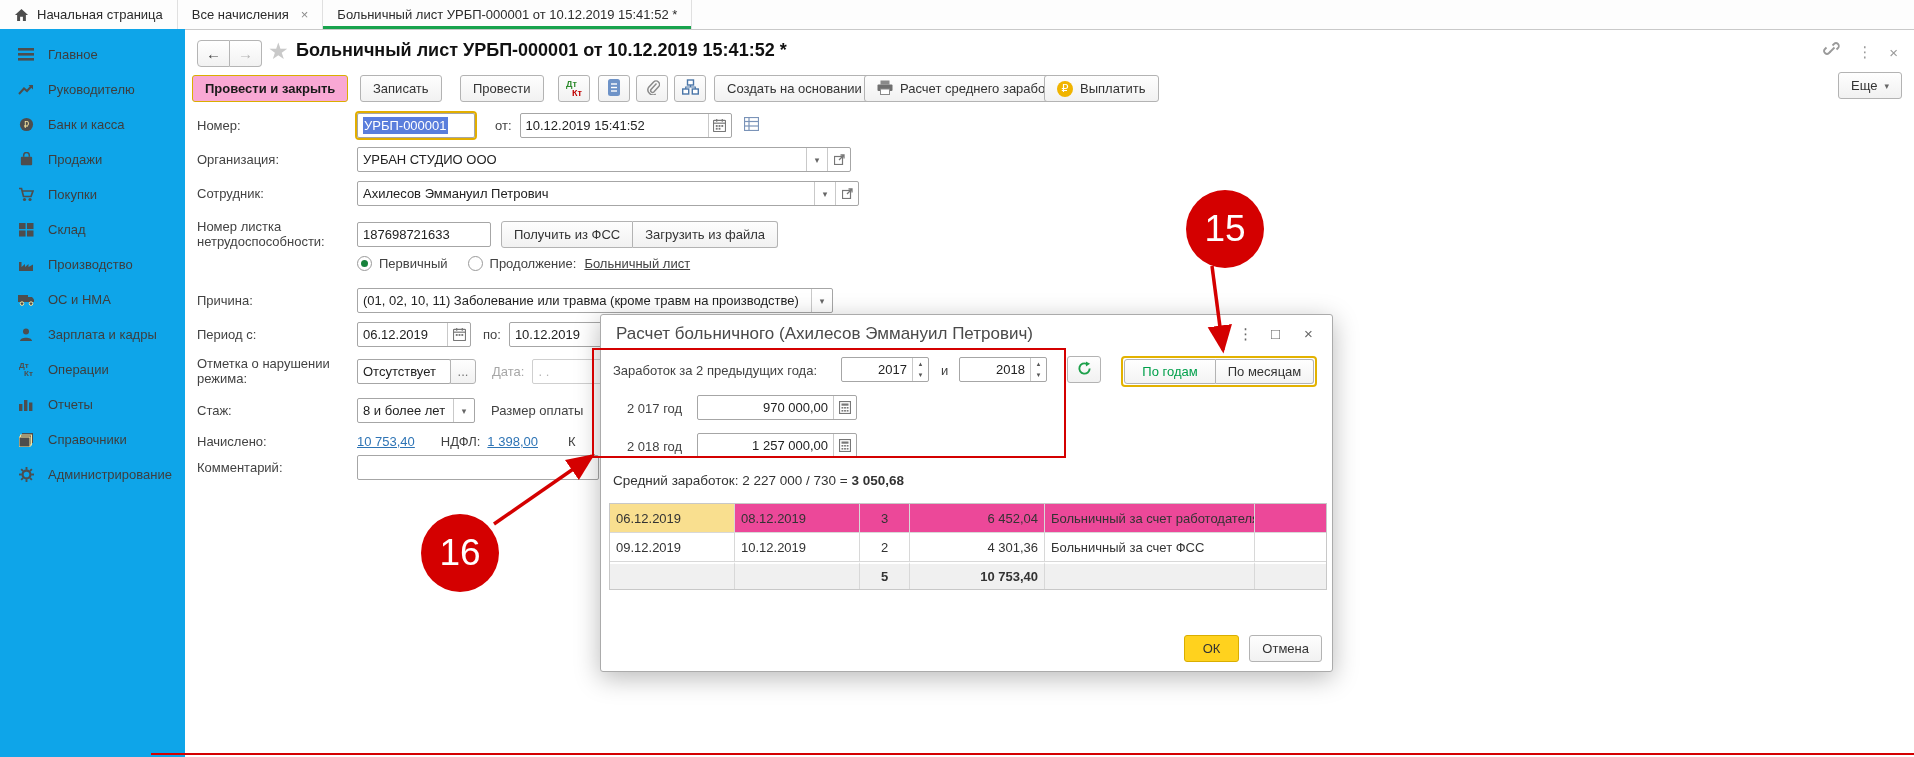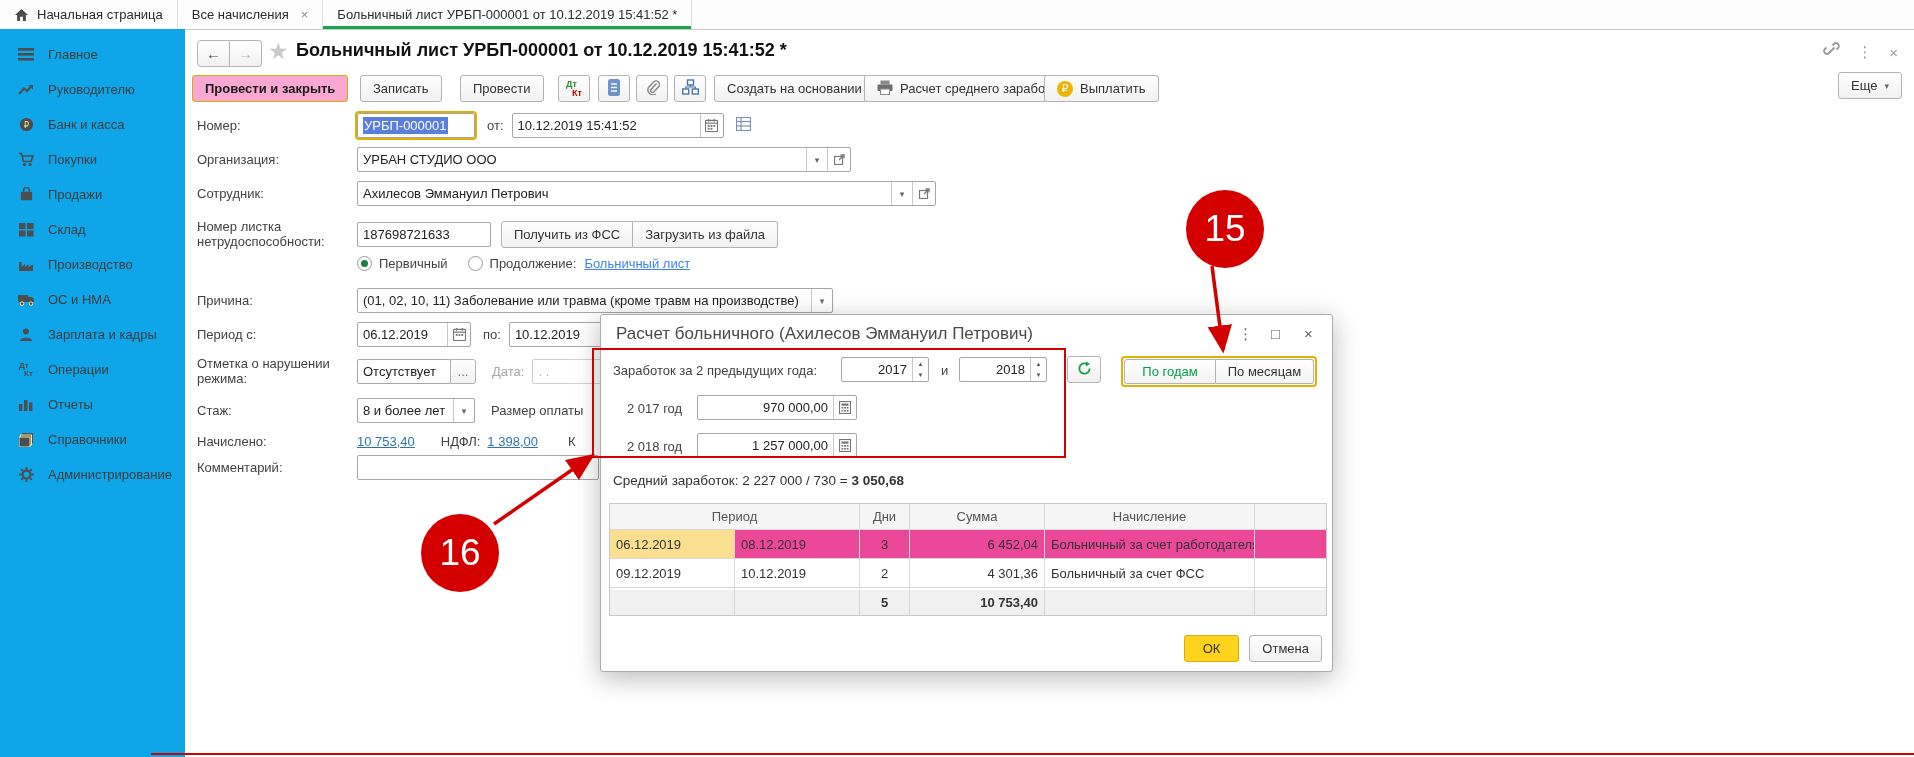--- a/index.html
+++ b/index.html
@@ -50,21 +50,21 @@
   .inp .sel{background:#5a7edc;color:#fff;padding:1px 1px;}
   .combo{padding:0;}
   .combo .txt{flex:1;padding:0 5px;white-space:nowrap;overflow:hidden;}
   .dd{width:20px;align-self:stretch;border-left:1px solid #c9c9c9;display:flex;align-items:center;justify-content:center;color:#666;font-size:9px;}
   .inbtn{width:22px;align-self:stretch;border-left:1px solid #c9c9c9;display:flex;align-items:center;justify-content:center;color:#555;}
   .inp.disabled{border-color:#cfcfcf;color:#b5b5b5;}
   .lbl2{color:#424242;}
   .lbl-dis{color:#a7a7a7;}
   .radio{width:15px;height:15px;border:1px solid #9a9a9a;border-radius:50%;background:#fff;position:relative;box-sizing:border-box;}
   .radio.checked::after{content:"";position:absolute;inset:3px;border-radius:50%;background:#17823b;}
-  .glink{color:#3b82f6;text-decoration:underline;}
+  .glink{color:#404040;text-decoration:underline;}
   .blink{color:#2e74b5;text-decoration:underline;}
   .joined{display:flex;}
   .joined .btn{border-radius:0;}
   .joined .btn:first-child{border-radius:3px 0 0 3px;}
   .joined .btn:last-child{border-radius:0 3px 3px 0;border-left:none;}
   .spin{width:15px;align-self:stretch;border-left:1px solid #c9c9c9;display:flex;flex-direction:column;}
   .spin span{flex:1;display:flex;align-items:center;justify-content:center;font-size:6px;color:#555;}
 
   
   .dialog{position:absolute;left:600px;top:314px;width:733px;height:358px;background:#fff;border:1px solid #ababab;border-radius:3px;box-shadow:0 6px 26px rgba(0,0,0,.28);z-index:20;box-sizing:border-box;}
@@ -149,36 +149,36 @@
       <span class="sicon">
           <svg width="15" height="15" viewBox="0 0 16 16">
             <circle cx="8" cy="8" r="7" fill="#4d4d4d"></circle>
             <text x="8" y="11.5" font-size="9" fill="#f5e49e" text-anchor="middle" font-family="DejaVu Sans">₽</text>
           </svg>
         </span>
       <span>Банк и касса</span>
     </div>
     <div class="snav">
       <span class="sicon">
+          <svg width="15" height="15" viewBox="0 0 16 16">
+            <path d="M5 5 V3.5 A3 3 0 0 1 11 3.5 V5" stroke="#4d4d4d" stroke-width="1.6" fill="none"></path>
+            <rect x="2" y="5" width="12" height="9" rx="1" fill="#4d4d4d"></rect>
+          </svg>
+        </span>
+      <span>Продажи</span>
+    </div>
+    <div class="snav">
+      <span class="sicon">
           <svg width="16" height="15" viewBox="0 0 16 15">
             <path d="M1 1.5 H3.5 L5.5 9.5 H13 L15 4 H4" stroke="#4d4d4d" stroke-width="1.7" fill="none"></path>
             <circle cx="6.5" cy="12.5" r="1.6" fill="#4d4d4d"></circle>
             <circle cx="12" cy="12.5" r="1.6" fill="#4d4d4d"></circle>
           </svg>
         </span>
       <span>Покупки</span>
-    </div>
-    <div class="snav">
-      <span class="sicon">
-          <svg width="15" height="15" viewBox="0 0 16 16">
-            <path d="M5 5 V3.5 A3 3 0 0 1 11 3.5 V5" stroke="#4d4d4d" stroke-width="1.6" fill="none"></path>
-            <rect x="2" y="5" width="12" height="9" rx="1" fill="#4d4d4d"></rect>
-          </svg>
-        </span>
-      <span>Продажи</span>
     </div>
     <div class="snav">
       <span class="sicon">
           <svg width="15" height="14" viewBox="0 0 16 15">
             <rect x="0" y="0" width="7" height="6.5" fill="#4d4d4d"></rect>
             <rect x="8.5" y="0" width="7" height="6.5" fill="#4d4d4d"></rect>
             <rect x="0" y="8" width="7" height="6.5" fill="#4d4d4d"></rect>
             <rect x="8.5" y="8" width="7" height="6.5" fill="#4d4d4d"></rect>
           </svg>
         </span>
@@ -345,21 +345,21 @@
   <div class="toolbar-item btn" style="left:1044px;">
     <span class="coin">₽</span>
     <span>Выплатить</span>
   </div>
 
   <div class="frow" style="left:197px;top:113px;">
     <div class="flabel">Номер:</div>
     <div class="inp focus" style="width:118px;">
         <span class="sel">УРБП-000001</span>
       </div>
-    <div class="lbl2" style="margin-left:12px;">от:</div>
+    <div class="lbl2" style="margin-left:20px;">от:</div>
     <div class="inp combo" style="width:212px;margin-left:8px;gap:19px;">
       <span class="txt">10.12.2019 15:41:52</span>
       <span class="inbtn">
           <svg width="13" height="13" viewBox="0 0 14 14">
             <rect x="0.5" y="1.5" width="13" height="12" rx="1" fill="none" stroke="#777" stroke-width="1.3"></rect>
             <line x1="0.5" y1="4.5" x2="13.5" y2="4.5" stroke="#777" stroke-width="1.3"></line>
             <line x1="4" y1="0" x2="4" y2="3" stroke="#777" stroke-width="1.3"></line>
             <line x1="10" y1="0" x2="10" y2="3" stroke="#777" stroke-width="1.3"></line>
             <g fill="#777">
               <rect x="3" y="6.5" width="2" height="2"></rect>
@@ -390,21 +390,21 @@
           <svg width="11" height="11" viewBox="0 0 11 11">
             <rect x="0.5" y="2.5" width="8" height="8" fill="none" stroke="#777" stroke-width="1.2"></rect>
             <path d="M5 6 L10 1 M6.5 1 H10 V4.5" stroke="#777" stroke-width="1.3" fill="none"></path>
           </svg>
         </span>
     </div>
   </div>
 
   <div class="frow" style="left:197px;top:181px;">
     <div class="flabel">Сотрудник:</div>
-    <div class="inp combo" style="width:579px;">
+    <div class="inp combo" style="width:502px;">
       <span class="txt">Ахилесов Эммануил Петрович</span>
       <span class="dd">▾</span>
       <span class="inbtn">
           <svg width="11" height="11" viewBox="0 0 11 11">
             <rect x="0.5" y="2.5" width="8" height="8" fill="none" stroke="#777" stroke-width="1.2"></rect>
             <path d="M5 6 L10 1 M6.5 1 H10 V4.5" stroke="#777" stroke-width="1.3" fill="none"></path>
           </svg>
         </span>
     </div>
   </div>
@@ -569,27 +569,20 @@
               <rect x="5.1" y="9" width="1.8" height="1.6"></rect>
               <rect x="7.7" y="9" width="1.8" height="1.6"></rect>
             </g>
           </svg>
         </span>
     </div>
 
     <div class="avg"><span>Средний заработок: 2 227 000 / 730 = </span><b>3 050,68</b></div>
 
     <div class="dtable">
-      <div class="trow thead">
-        <div class="tcell perhead">Период</div>
-        <div class="tcell">Дни</div>
-        <div class="tcell">Сумма</div>
-        <div class="tcell">Начисление</div>
-        <div class="tcell"></div>
-      </div>
       <div class="trow r1">
         <div class="tcell selcell">06.12.2019</div>
         <div class="tcell">08.12.2019</div>
         <div class="tcell ctr">3</div>
         <div class="tcell num">6 452,04</div>
         <div class="tcell">Больничный за счет работодателя</div>
         <div class="tcell"></div>
       </div>
       <div class="trow">
         <div class="tcell">09.12.2019</div>

